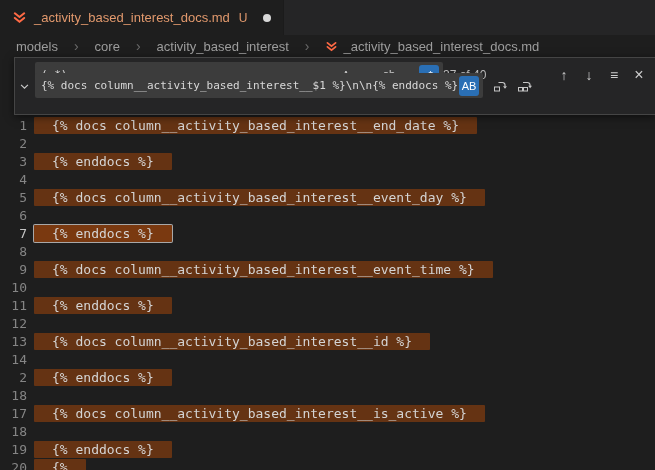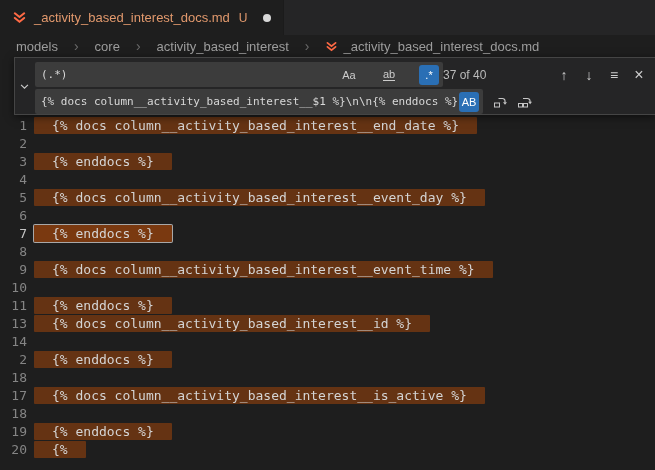--- a/index.html
+++ b/index.html
@@ -52,21 +52,21 @@
     background:#252526;border:1px solid #454545;border-right:none;box-sizing:border-box;
     box-shadow:0 2px 8px rgba(0,0,0,0.55);z-index:10;
   }
   .toggle-strip{
     position:absolute;left:0;top:0;bottom:0;width:18px;
     display:flex;align-items:center;justify-content:center;cursor:pointer;
   }
   .chev polyline{fill:none;stroke:#cccccc;stroke-width:1.6;}
   .frow{position:absolute;left:20px;height:25px;display:flex;align-items:center;}
   .frow.find{top:4px;}
-  .frow.replace{top:31px;}
+  .frow.replace{top:15px;}
   .tinput{
     height:25px;background:#3c3c3c;border-radius:2px;box-sizing:border-box;
     display:flex;align-items:center;padding:0 4px 0 6px;
   }
   .find-box{width:408px;}
   .replace-box{width:448px;}
   .tval{
     flex:1;white-space:pre;overflow:hidden;
     font-family:"DejaVu Sans Mono","Liberation Mono",monospace;font-size:11px;color:#d8d8d8;
   }
@@ -167,20 +167,24 @@
       </div>
       <div class="line">
         <span class="num">10</span>
         <span class="code"></span>
       </div>
       <div class="line">
         <span class="num">11</span>
         <span class="code"><span class="match">{% enddocs %}</span></span>
       </div>
       <div class="line">
+        <span class="num">12</span>
+        <span class="code"></span>
+      </div>
+      <div class="line">
         <span class="num">13</span>
         <span class="code"><span class="match">{% docs column__activity_based_interest__id %}</span></span>
       </div>
       <div class="line">
         <span class="num">14</span>
         <span class="code"></span>
       </div>
       <div class="line">
         <span class="num">2</span>
         <span class="code"><span class="match">{% enddocs %}</span></span>

